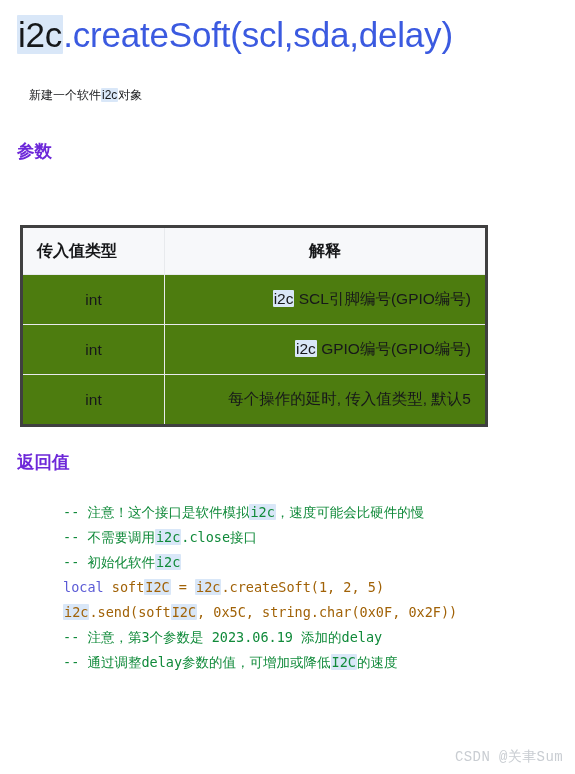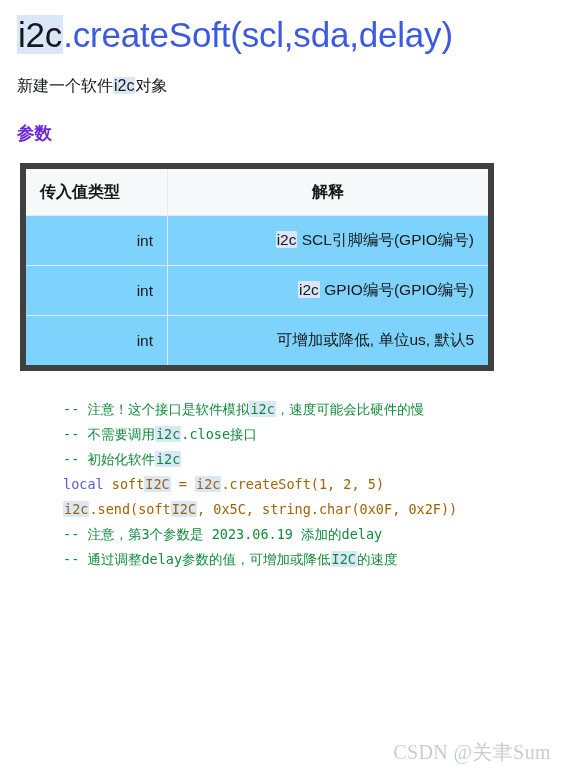--- a/index.html
+++ b/index.html
@@ -42,23 +42,23 @@
 
   
   .hl {
     background: #d9e7f8;
     border-radius: 1px;
     padding: 0 1px;
   }
 
   
   .subtitle {
-    margin: 0;
+    margin: 12px;
     padding: 14px 0 0 17px;
-    font-size: 16px;
+    font-size: 12px;
     line-height: 1.5;
     color: #17181a;
   }
 
   
   .section-heading {
     margin: 0;
     padding: 24px 0 0 17px;
     font-size: 17.5px;
     font-weight: bold;
@@ -66,23 +66,24 @@
     line-height: 1.3;
   }
 
   
   .table-wrap {
     padding-left: 20px;
     padding-top: 19px;
   }
   table.doc-table {
     border-collapse: collapse;
-    border: 6px solid #404040;
-    background: #7dd3fc;
+    border: 3px solid #404040;
+    background: #4d7c0f;
     table-layout: fixed;
+    margin-top: 44px;
   }
   table.doc-table th,
   table.doc-table td {
     border: 1px solid #e8eaed;
     padding: 0 14px;
     height: 49px;
     font-size: 15.5px;
     font-weight: 400;
     color: #17181a;
     vertical-align: middle;
@@ -92,21 +93,21 @@
     background: #f7f8fa;
     font-weight: bold;
     font-size: 16px;
     height: 46px;
   }
 
   
   #params-table { width: 405px; }
   #params-table .col-type  { width: 113px; text-align: left; }
   #params-table .col-desc  { width: 292px; text-align: center; }
-  #params-table tbody .col-type { text-align: right; }
+  #params-table tbody .col-type { text-align: center; }
   #params-table tbody .col-desc { text-align: right; }
 
   
   #return-table { width: 310px; }
   #return-table .col-rtype { width: 129px; text-align: center; }
   #return-table .col-rdesc { width: 181px; text-align: center; }
 
   
   .code-block {
     margin: 0;
@@ -119,25 +120,25 @@
     white-space: pre;
   }
   .code-block .line { display: block; height: 25px; margin-left: 28px; }
   .tok-comment { color: #108a3a; }
   .tok-keyword { color: #5b5bd6; }
   .tok-plain   { color: #a16207; }
 
   
   .watermark {
     position: absolute;
-    right: 24px;
+    right: 12px;
     bottom: 8px;
-    font-size: 20px;
+    font-size: 14px;
     color: #c9cdd2;
-    font-family: Liberation Serif, serif;
+    font-family: Liberation Mono, monospace;
     letter-spacing: 0.4px;
     user-select: none;
   }
 </style>
 </head>
 <body>
 
 <div class="page">
 
   <h1 class="doc-title">
@@ -162,26 +163,27 @@
         <tr>
           <td class="col-type">int</td>
           <td class="col-desc"><span></span><span class="hl">i2c</span><span> SCL引脚编号(GPIO编号)</span></td>
         </tr>
         <tr>
           <td class="col-type">int</td>
           <td class="col-desc"><span></span><span class="hl">i2c</span><span> GPIO编号(GPIO编号)</span></td>
         </tr>
         <tr>
           <td class="col-type">int</td>
-          <td class="col-desc"><span>可增加或降低, 单位us, 默认5</span><span></span></td>
+          <td class="col-desc"><span>每个操作的延时, 传入值类型, 默认5</span><span></span></td>
         </tr>
       </tbody>
     </table>
   </div>
 
+  <h2 class="section-heading">返回值</h2>
 
 
 
   <pre class="code-block" id="code-block"><span class="line"><span class="tok-comment">-- 注意！这个接口是软件模拟</span><span class="tok-comment hl">i2c</span><span class="tok-comment">，速度可能会比硬件的慢</span></span><span class="line"><span class="tok-comment">-- 不需要调用</span><span class="tok-comment hl">i2c</span><span class="tok-comment">.close接口</span></span><span class="line"><span class="tok-comment">-- 初始化软件</span><span class="tok-comment hl">i2c</span></span><span class="line"><span class="tok-keyword">local</span><span class="tok-plain"> soft</span><span class="tok-plain hl">I2C</span><span class="tok-plain"> = </span><span class="tok-plain hl">i2c</span><span class="tok-plain">.createSoft(1, 2, 5)</span></span><span class="line"><span class="tok-plain hl">i2c</span><span class="tok-plain">.send(soft</span><span class="tok-plain hl">I2C</span><span class="tok-plain">, 0x5C, string.char(0x0F, 0x2F))</span></span><span class="line"><span class="tok-comment">-- 注意，第3个参数是 2023.06.19 添加的delay</span></span><span class="line"><span class="tok-comment">-- 通过调整delay参数的值，可增加或降低</span><span class="tok-comment hl">I2C</span><span class="tok-comment">的速度</span></span></pre>
 
   <div class="watermark">CSDN @关聿Sum</div>
 
 </div>
 
 </body></html>

